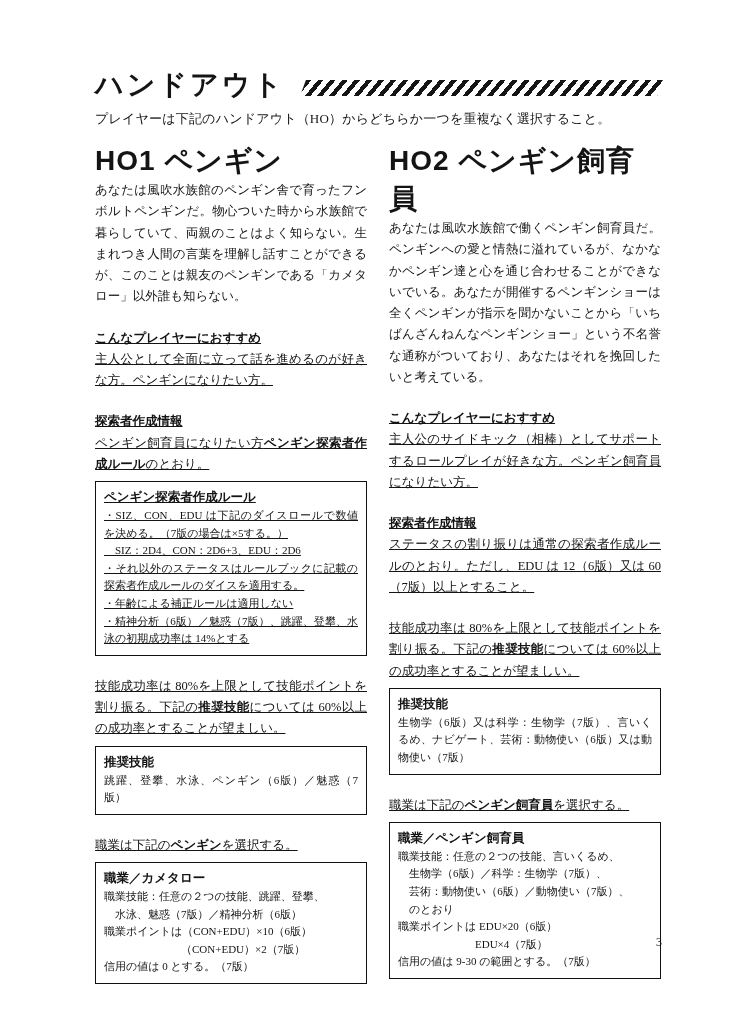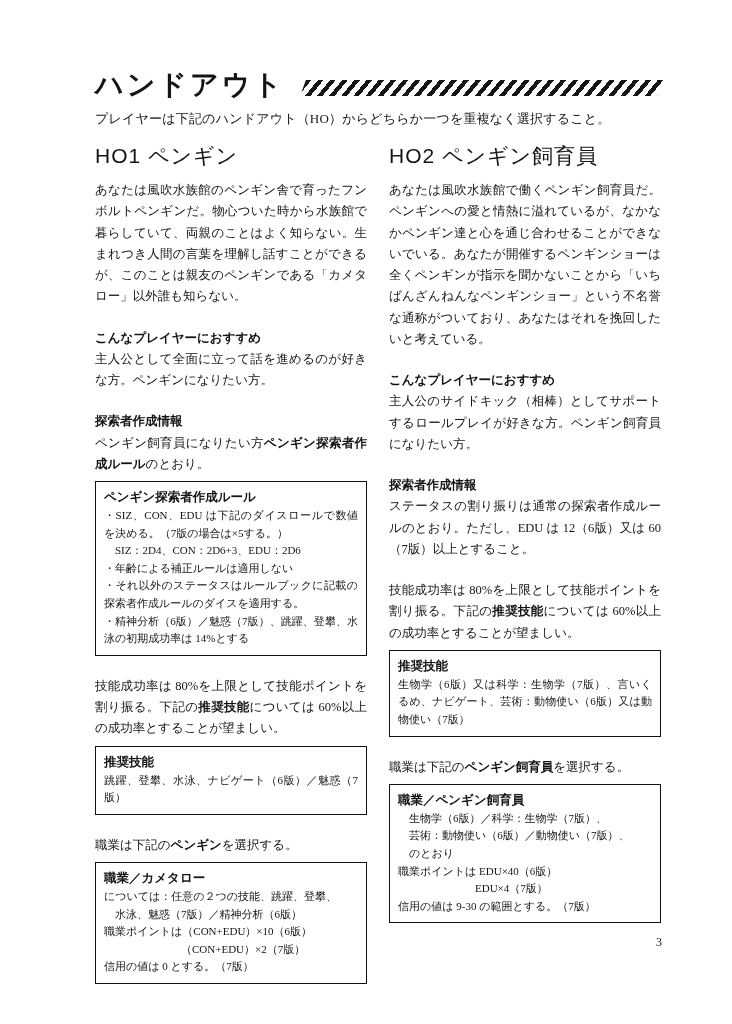--- a/index.html
+++ b/index.html
@@ -22,25 +22,25 @@
     transform:skewX(-20deg);
   }
 
   .intro { font-size:13px; margin-top:6px; letter-spacing:0.2px; }
 
   .columns { display:flex; gap:22px; margin-top:14px; align-items:flex-start; }
   .col { width:272px; flex:0 0 272px; }
 
   .ho-heading {
     font-family:"Liberation Sans","DejaVu Sans",sans-serif;
-    font-weight:normal; font-size:21px; margin-bottom:10px; letter-spacing:1px;
+    font-weight:bold; font-size:28px; letter-spacing:1px;
   }
   .body { font-size:12.5px; line-height:1.7; text-align:justify; }
   .goth { font-family:"Liberation Sans","DejaVu Sans",sans-serif; font-weight:bold; }
-  .section { margin-top:20px; }
+  .section { margin-top:20px;text-decoration:underline; }
   .sec-title {
     font-family:"Liberation Sans","DejaVu Sans",sans-serif;
     font-weight:bold; font-size:12.5px; line-height:1.7;
   }
   .box {
     border:1.6px solid #111; padding:5px 8px 7px 8px; margin-top:6px;
   }
   .box-title {
     font-family:"Liberation Sans","DejaVu Sans",sans-serif;
     font-weight:bold; font-size:12.5px; line-height:1.6;
@@ -75,37 +75,37 @@
 
         <div class="section">
           <p class="sec-title">探索者作成情報</p>
           <p class="body"><span>ペンギン飼育員になりたい方</span><span class="goth">ペンギン探索者作成ルール</span><span>のとおり。</span></p>
         </div>
 
         <div class="box section">
           <p class="box-title">ペンギン探索者作成ルール</p>
           <p class="line">・SIZ、CON、EDU は下記のダイスロールで数値を決める。（7版の場合は×5する。）</p>
           <p class="line">　SIZ：2D4、CON：2D6+3、EDU：2D6</p>
+          <p class="line">・それ以外のステータスはルールブックに記載の探索者作成ルールのダイスを適用する。</p>
           <p class="line">・年齢による補正ルールは適用しない</p>
-          <p class="line">・それ以外のステータスはルールブックに記載の探索者作成ルールのダイスを適用する。</p>
           <p class="line">・精神分析（6版）／魅惑（7版）、跳躍、登攀、水泳の初期成功率は 14%とする</p>
         </div>
 
         <p class="body section"><span>技能成功率は 80%を上限として技能ポイントを割り振る。下記の</span><span class="goth">推奨技能</span><span>については 60%以上の成功率とすることが望ましい。</span></p>
 
         <div class="box">
           <p class="box-title">推奨技能</p>
-          <p class="line">跳躍、登攀、水泳、ナビゲート（6版）／魅惑（7版）</p>
+          <p class="line">跳躍、登攀、水泳、ペンギン（6版）／魅惑（7版）</p>
         </div>
 
         <p class="body section"><span>職業は下記の</span><span class="goth">ペンギン</span><span>を選択する。</span></p>
 
         <div class="box">
           <p class="box-title">職業／カメタロー</p>
-          <p class="line">については：任意の２つの技能、跳躍、登攀、</p>
+          <p class="line">職業技能：任意の２つの技能、跳躍、登攀、</p>
           <p class="line">　水泳、魅惑（7版）／精神分析（6版）</p>
           <p class="line">職業ポイントは（CON+EDU）×10（6版）</p>
           <p class="line">　　　　　　　（CON+EDU）×2（7版）</p>
           <p class="line">信用の値は 0 とする。（7版）</p>
         </div>
       </section>
 
       <section class="col">
         <h2 class="ho-heading">HO2 ペンギン飼育員</h2>
         <p class="body">あなたは風吹水族館で働くペンギン飼育員だ。ペンギンへの愛と情熱に溢れているが、なかなかペンギン達と心を通じ合わせることができないでいる。あなたが開催するペンギンショーは全くペンギンが指示を聞かないことから「いちばんざんねんなペンギンショー」という不名誉な通称がついており、あなたはそれを挽回したいと考えている。</p>
@@ -124,24 +124,25 @@
 
         <div class="box">
           <p class="box-title">推奨技能</p>
           <p class="line">生物学（6版）又は科学：生物学（7版）、言いくるめ、ナビゲート、芸術：動物使い（6版）又は動物使い（7版）</p>
         </div>
 
         <p class="body section"><span>職業は下記の</span><span class="goth">ペンギン飼育員</span><span>を選択する。</span></p>
 
         <div class="box">
           <p class="box-title">職業／ペンギン飼育員</p>
+          <p class="line">職業技能：任意の２つの技能、言いくるめ、</p>
           <p class="line">　生物学（6版）／科学：生物学（7版）、</p>
           <p class="line">　芸術：動物使い（6版）／動物使い（7版）、</p>
           <p class="line">　のとおり</p>
-          <p class="line">職業ポイントは EDU×40（6版）</p>
+          <p class="line">職業ポイントは EDU×20（6版）</p>
           <p class="line">　　　　　　　EDU×4（7版）</p>
           <p class="line">信用の値は 9-30 の範囲とする。（7版）</p>
         </div>
       </section>
 
     </div>
   </div>
 
   <div class="page-number">3</div>
 </div>

